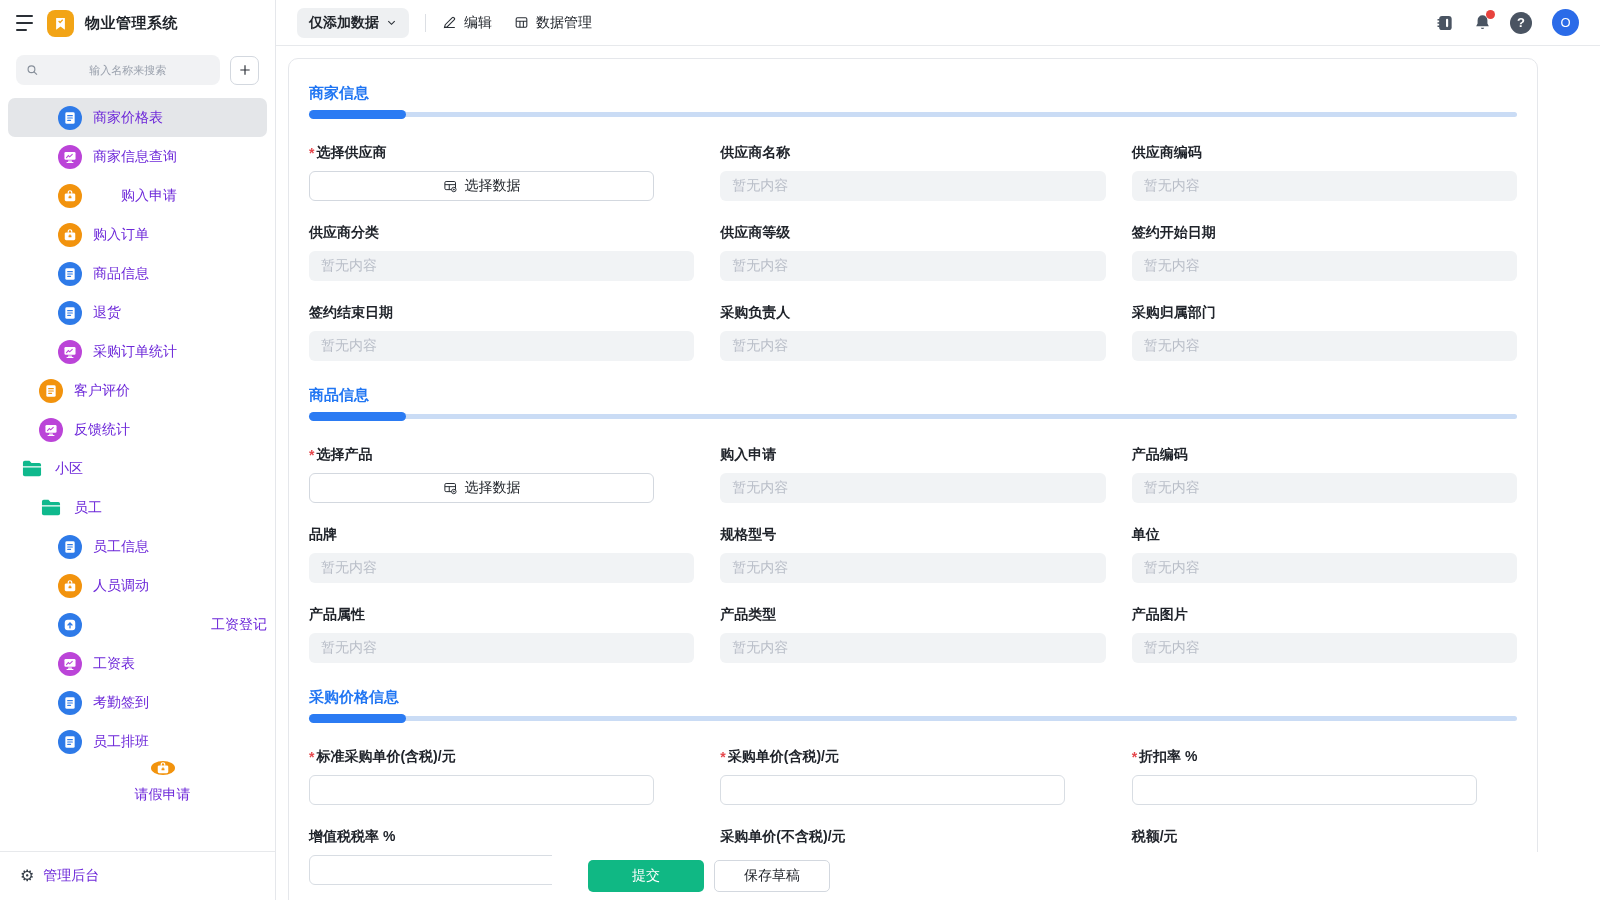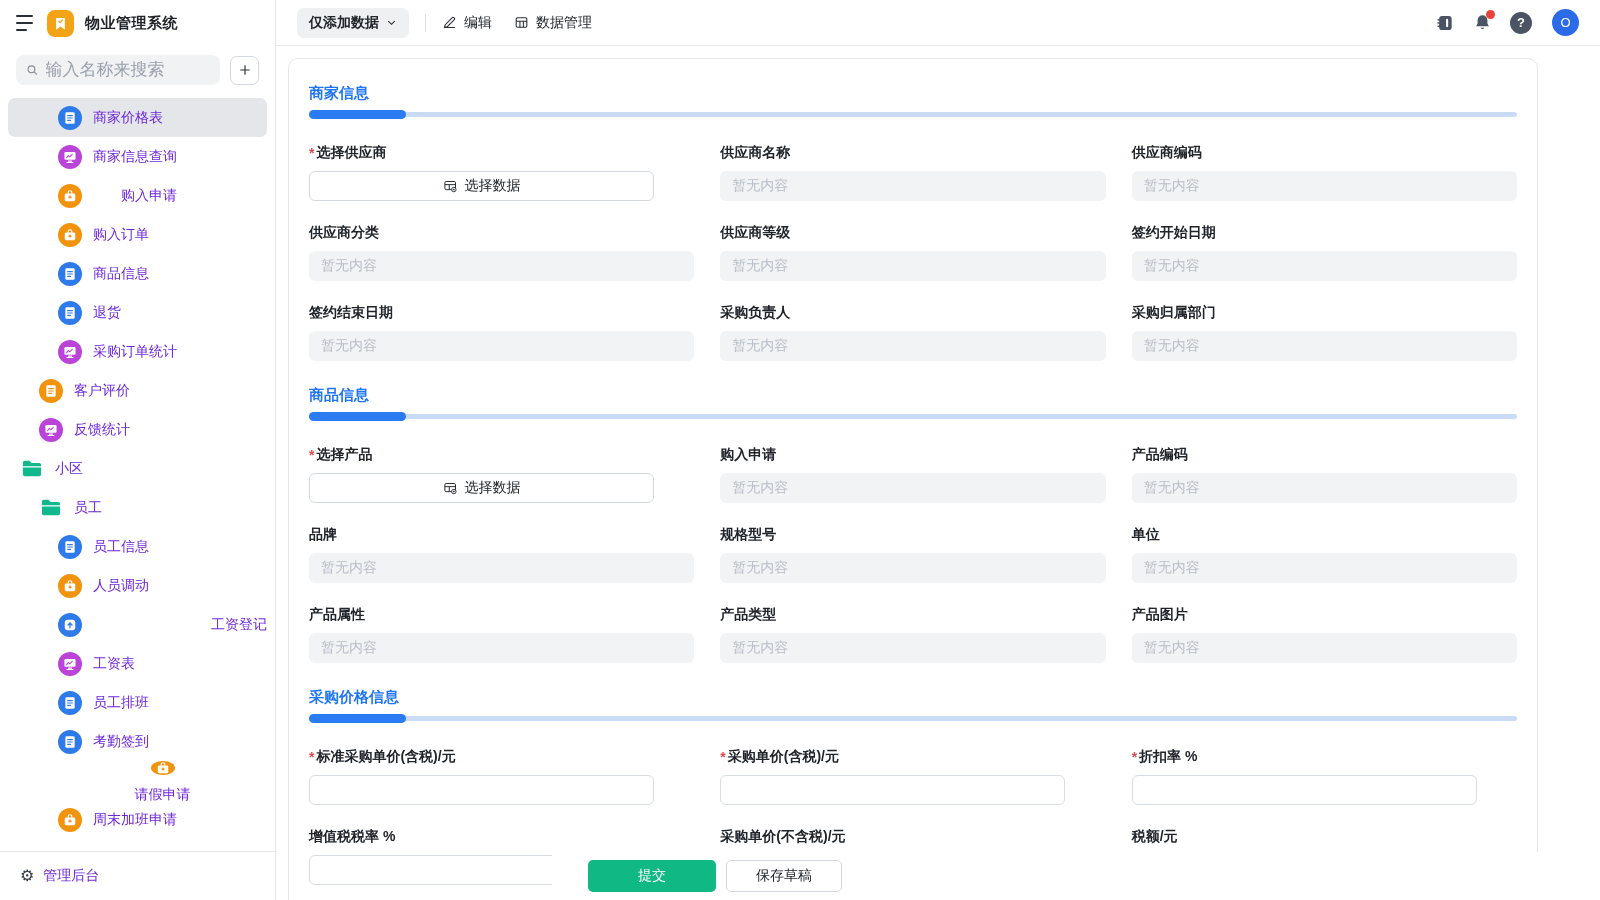--- a/index.html
+++ b/index.html
@@ -15,22 +15,22 @@
              display:flex; flex-direction:column; background:#fff; }
   .sb-header { height:46px; display:flex; align-items:center; gap:11px; padding:0 16px; }
   .hamburger { width:20px; height:16px; display:flex; flex-direction:column; justify-content:space-between; cursor:pointer; }
   .hamburger span { height:2.2px; background:#2a2f36; border-radius:2px; }
   .hamburger span:nth-child(1){ width:17px; } .hamburger span:nth-child(2){ width:17px; } .hamburger span:nth-child(3){ width:11px; }
   .logo { width:27px; height:27px; border-radius:8px; background:#f2a416; display:flex; align-items:center; justify-content:center; }
   .app-title { font-size:15px; font-weight:700; letter-spacing:.5px; }
 
   .sb-search-row { display:flex; align-items:center; gap:10px; padding:9px 16px 13px; }
   .search-box { flex:1; height:30px; background:#f1f2f4; border-radius:8px; display:flex; align-items:center; gap:7px; padding:0 10px; }
-  .search-box input { border:none; outline:none; background:transparent; width:100%; font-size:17px;
-                      font-family:"Liberation Sans",sans-serif; color:#21252b; }
+  .search-box input { border:none; outline:none; background:transparent; width:100%; font-size:11px;
+                      font-family:"Liberation Sans",sans-serif; color:#21252b;text-align:center; }
   .search-box input::placeholder { color:#9aa1ad; }
   .plus-btn { width:29px; height:29px; border:1px solid #d3d8df; border-radius:7px; background:#fff;
               display:flex; align-items:center; justify-content:center; cursor:pointer; }
 
   .sb-menu { flex:1; overflow:hidden; padding:0 8px; }
   .sb-item { height:39px; display:flex; align-items:center; gap:11px; border-radius:7px; cursor:pointer; }
   .sb-item.selected { background:#e4e6e9; }
   .sb-item .ic { width:24px; height:24px; min-width:24px; border-radius:50%;
                  display:flex; align-items:center; justify-content:center; }
   .sb-item .fic { width:24px; min-width:24px; display:flex; align-items:center; justify-content:center; }
@@ -72,21 +72,21 @@
                    padding:0 12px; color:#b9bec8; font-size:14px; }
   .ctrl-picker { height:30px; width:345px; background:#fff; border:1px solid #d3d8df; border-radius:6px;
                  display:flex; align-items:center; justify-content:center; gap:7px; font-size:14px; color:#21252b;
                  font-family:"Liberation Sans",sans-serif; cursor:pointer; }
   .ctrl-input { height:30px; width:345px; background:#fff; border:1px solid #d8dde3; border-radius:6px;
                 padding:0 10px; font-size:14px; font-family:"Liberation Sans",sans-serif; outline:none; color:#21252b; }
   .section { margin-bottom:26px; }
 
   .form-footer { position:absolute; left:276px; right:0; bottom:0; height:48px; background:#fff;
                  display:flex; align-items:center; gap:10px; padding-left:36px; z-index:5; }
-  .btn-submit { width:128px; height:32px; border:none; border-radius:5px; background:#10b884; color:#fff;
+  .btn-submit { width:116px; height:32px; border:none; border-radius:5px; background:#10b884; color:#fff;
                 font-size:14px; font-family:"Liberation Sans",sans-serif; cursor:pointer; }
   .btn-draft { width:116px; height:32px; border:1px solid #d3d8df; border-radius:5px; background:#fff; color:#21252b;
                font-size:14px; font-family:"Liberation Sans",sans-serif; cursor:pointer; }
 </style>
 </head>
 <body>
 
 <aside class="sidebar">
   <div class="sb-header">
     <div class="hamburger">
@@ -265,50 +265,40 @@
         </span>
     <span class="sb-label">工资表</span>
   </div>
       <div class="sb-item" style="padding-left: 50px;">
     <span class="ic" style="background: rgb(46, 122, 232);">
           <svg width="14" height="14" viewBox="0 0 24 24">
             <rect x="4" y="2" width="16" height="20" rx="2.5" fill="#fff"></rect>
             <path d="M8 8h8M8 12h8M8 16h5" stroke="#2e7ae8" stroke-width="2" stroke-linecap="round"></path>
           </svg>
         </span>
+    <span class="sb-label">考勤签到</span>
+  </div>
+      <div class="sb-item" style="padding-left: 50px;">
+    <span class="ic" style="background: rgb(46, 122, 232);">
+          <svg width="14" height="14" viewBox="0 0 24 24">
+            <rect x="4" y="2" width="16" height="20" rx="2.5" fill="#fff"></rect>
+            <path d="M8 8h8M8 12h8M8 16h5" stroke="#2e7ae8" stroke-width="2" stroke-linecap="round"></path>
+          </svg>
+        </span>
     <span class="sb-label">员工排班</span>
-  </div>
-      <div class="sb-item" style="padding-left: 50px;">
-    <span class="ic" style="background: rgb(46, 122, 232);">
-          <svg width="14" height="14" viewBox="0 0 24 24">
-            <rect x="4" y="2" width="16" height="20" rx="2.5" fill="#fff"></rect>
-            <path d="M8 8h8M8 12h8M8 16h5" stroke="#2e7ae8" stroke-width="2" stroke-linecap="round"></path>
-          </svg>
-        </span>
-    <span class="sb-label">考勤签到</span>
   </div>
       <div class="sb-item" style="padding-left: 50px; flex-direction: column;">
     <span class="ic" style="background: rgb(242, 147, 13);">
           <svg width="14" height="14" viewBox="0 0 24 24">
             <path d="M9 8V5.8A2.8 2.8 0 0 1 11.8 3h.4A2.8 2.8 0 0 1 15 5.8V8" stroke="#fff" stroke-width="2" fill="none"></path>
             <rect x="3" y="7.5" width="18" height="13.5" rx="2.5" fill="#fff"></rect>
             <path d="M9.5 16v-3.2h1.4V11h2.2v1.8h1.4V16z" fill="#f2930d"></path>
           </svg>
         </span>
     <span class="sb-label">请假申请</span>
-  </div>
-      <div class="sb-item" style="padding-left: 50px;">
-    <span class="ic" style="background: rgb(242, 147, 13);">
-          <svg width="14" height="14" viewBox="0 0 24 24">
-            <path d="M9 8V5.8A2.8 2.8 0 0 1 11.8 3h.4A2.8 2.8 0 0 1 15 5.8V8" stroke="#fff" stroke-width="2" fill="none"></path>
-            <rect x="3" y="7.5" width="18" height="13.5" rx="2.5" fill="#fff"></rect>
-            <path d="M9.5 16v-3.2h1.4V11h2.2v1.8h1.4V16z" fill="#f2930d"></path>
-          </svg>
-        </span>
-    <span class="sb-label">周末加班申请</span>
   </div>
     </nav>
 
   <div class="sb-footer">
     <span class="gear">⚙</span>
     <span class="sb-label">管理后台</span>
   </div>
 </aside>
 
 <div class="main">

